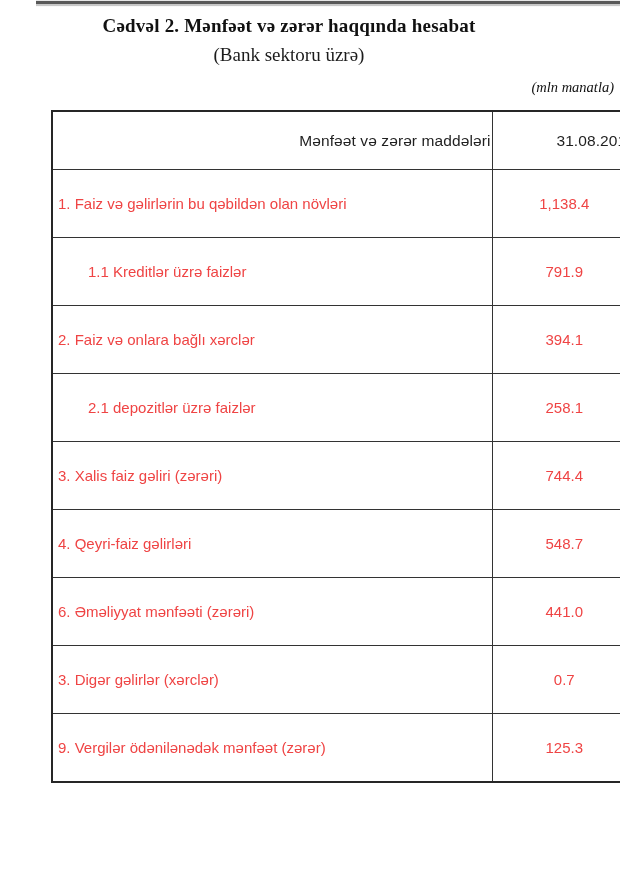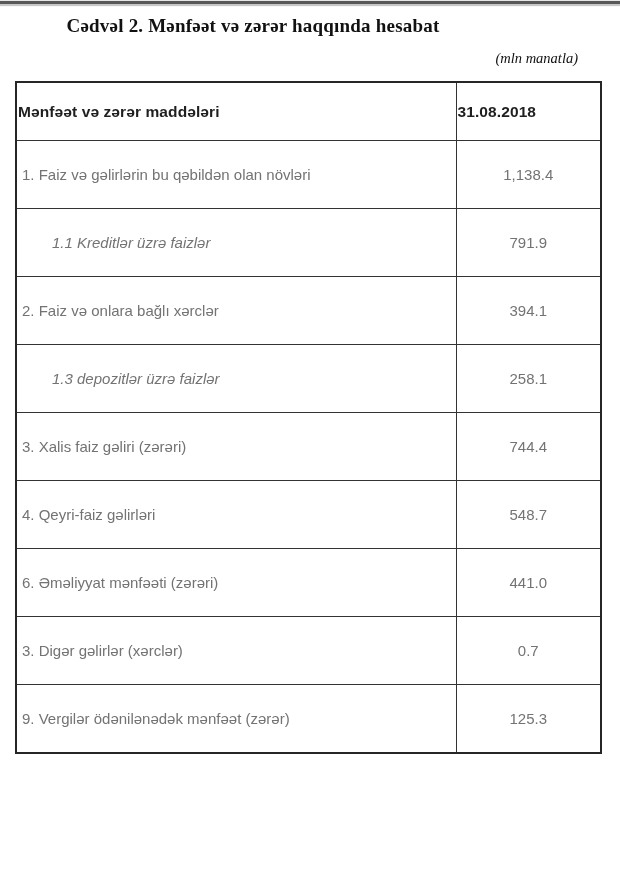--- a/index.html
+++ b/index.html
@@ -9,20 +9,21 @@
     width: 620px;
     height: 893px;
     overflow: hidden;
     font-family: "Liberation Sans", sans-serif;
   }
   .page {
     position: relative;
     width: 500px;
     height: 893px;
     background: #ffffff;
+    padding-left: 36px;
   }
   .top-rule {
     width: 620px;
     height: 7px;
     background: linear-gradient(to bottom,
       #e6e6e6 0px, #e6e6e6 1px,
       #585858 1px, #585858 4px,
       #c7c7c7 4px, #c7c7c7 6px,
       #f2f2f2 6px, #ffffff 7px);
   }
@@ -63,53 +64,53 @@
     table-layout: fixed;
     border: 2px solid #262626;
   }
   .pl-table th, .pl-table td {
     border: 1.5px solid #333333;
     vertical-align: middle;
   }
   .pl-table th {
     height: 55px;
     font-size: 15.5px;
-    font-weight: bold;
+    font-weight: normal;
     color: #1f1f1f;
-    text-align: left;
+    text-align: right;
     letter-spacing: 0.1px;
   }
   .pl-table td {
     height: 51px;
     font-size: 15px;
-    color: #737373;
+    color: #ef4444;
   }
   .cell-label {
     text-align: left;
     padding: 8px 12px 8px 5px;
     line-height: 20px;
   }
   .cell-label.indent {
     padding-left: 35px;
-    font-style: italic;
   }
   .cell-value {
     text-align: center;
     padding: 8px 4px;
   }
 </style>
 </head>
 <body>
 
 <div class="page">
 
   <div class="top-rule"></div>
 
   <div class="heading">
     <div class="title">Cədvəl 2. Mənfəət və zərər haqqında hesabat</div>
+    <div class="subtitle">(Bank sektoru üzrə)</div>
   </div>
 
   <div class="unit-note">(mln manatla)</div>
 
   <table class="pl-table">
     <colgroup>
       <col style="width:440px">
       <col style="width:145px">
     </colgroup>
     <thead>
@@ -125,21 +126,21 @@
   </tr>
         <tr class="data-row">
     <td class="cell-label indent">1.1 Kreditlər üzrə faizlər</td>
     <td class="cell-value">791.9</td>
   </tr>
         <tr class="data-row">
     <td class="cell-label">2. Faiz və onlara bağlı xərclər</td>
     <td class="cell-value">394.1</td>
   </tr>
         <tr class="data-row">
-    <td class="cell-label indent">1.3 depozitlər üzrə faizlər</td>
+    <td class="cell-label indent">2.1 depozitlər üzrə faizlər</td>
     <td class="cell-value">258.1</td>
   </tr>
         <tr class="data-row">
     <td class="cell-label">3. Xalis faiz gəliri (zərəri)</td>
     <td class="cell-value">744.4</td>
   </tr>
         <tr class="data-row">
     <td class="cell-label">4. Qeyri-faiz gəlirləri</td>
     <td class="cell-value">548.7</td>
   </tr>

